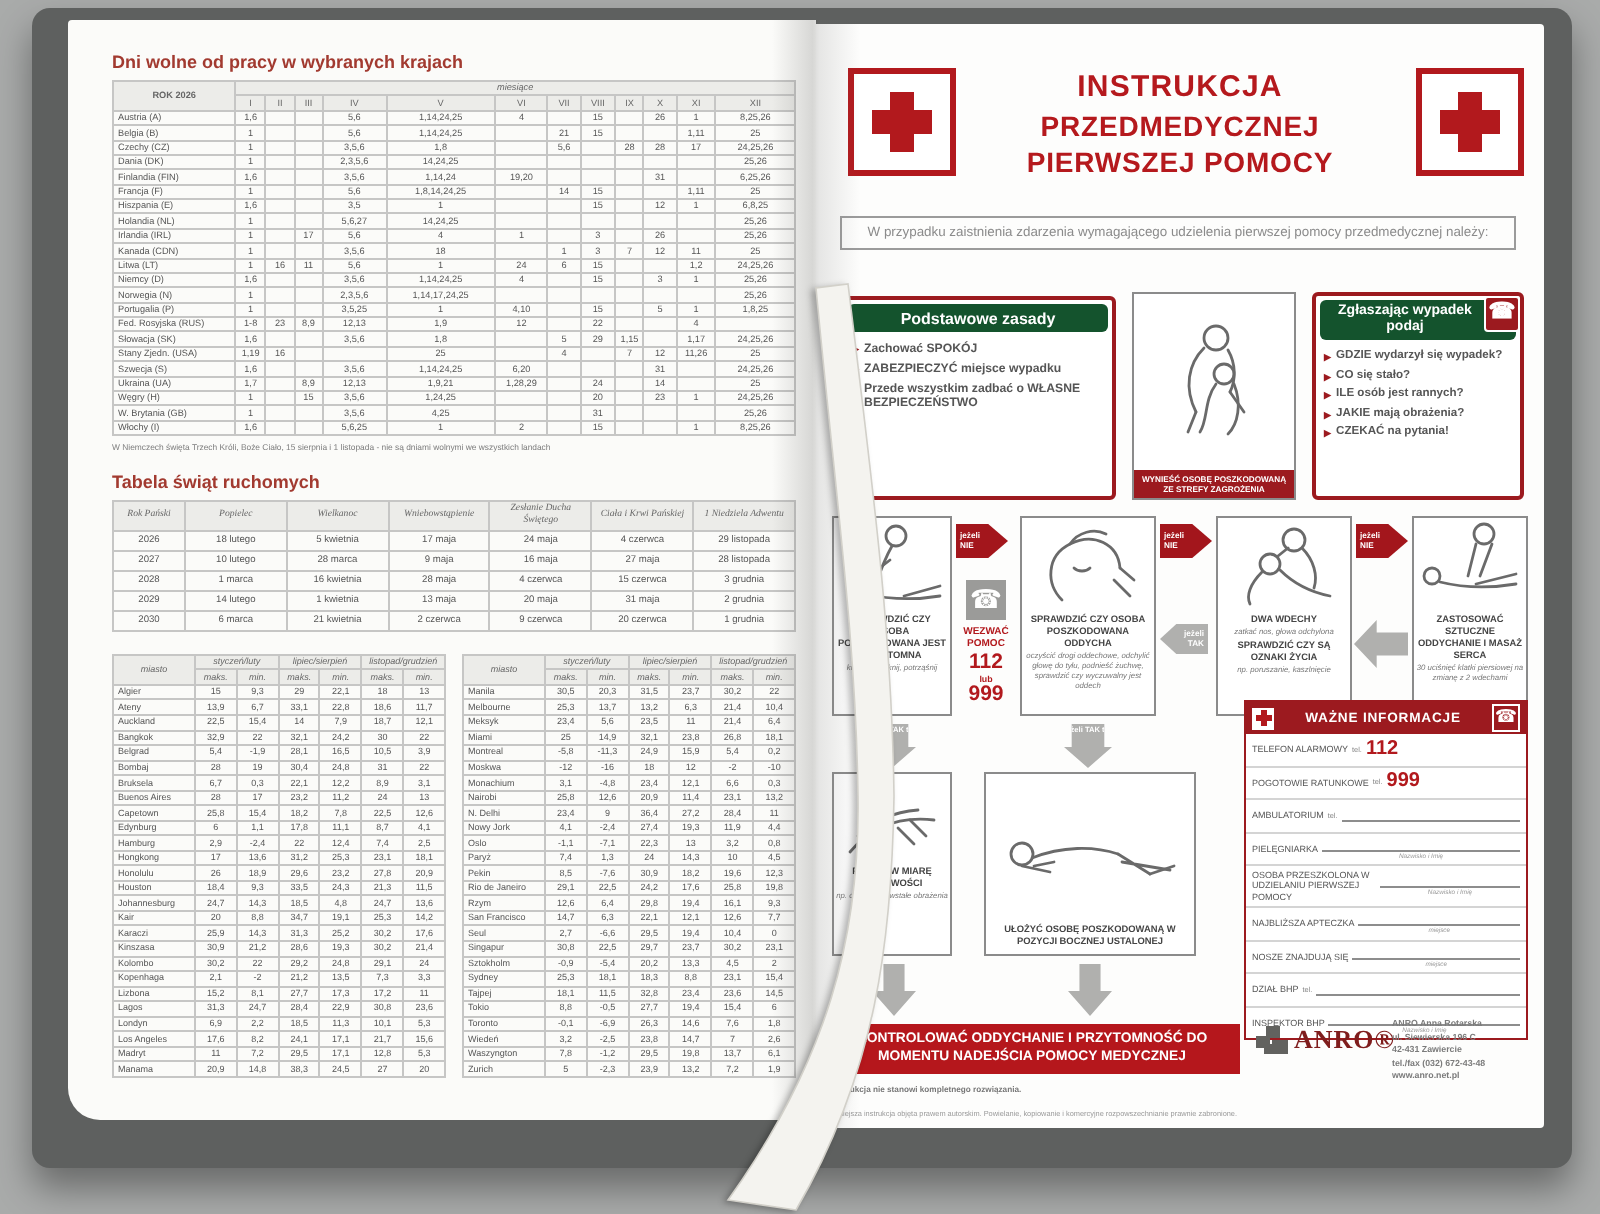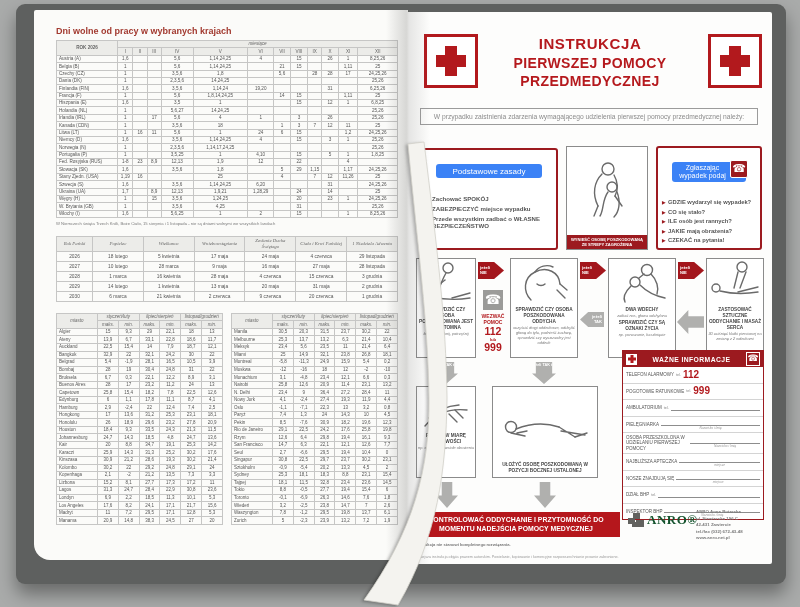--- a/index.html
+++ b/index.html
@@ -38,21 +38,21 @@
   .cross{position:absolute;width:48px;height:48px;border:3px solid #b2191d;background:#fff}
   .cross::before,.cross::after{content:"";position:absolute;left:50%;top:50%;transform:translate(-50%,-50%);background:#b2191d}
   .cross::before{width:30px;height:12px}
   .cross::after{width:12px;height:30px}
   .rp-title{position:absolute;left:70px;top:22px;width:224px;text-align:center;color:#b5191d;font-weight:bold}
   .t1{font-size:15px;letter-spacing:.6px;line-height:1.3}
   .t2{font-size:14px;letter-spacing:.4px;line-height:1.35}
   .intro{position:absolute;left:12px;top:96px;width:338px;box-sizing:border-box;border:1px solid #9b9b9b;
          color:#8b8b8b;font-size:6.7px;text-align:center;padding:3px 8px;line-height:1.4}
   .redbox{position:absolute;border:2px solid #9c1a1f;border-radius:3px;background:#fff;box-sizing:border-box}
-  .redbox-h{position:relative;margin:14px;background:#3b82f6;color:#fff;font-weight:normal;text-align:center;border-radius:3px;line-height:1.15}
+  .redbox-h{position:relative;margin:2px;background:#14532d;color:#fff;font-weight:bold;text-align:center;border-radius:3px;line-height:1.15}
   .basics{left:12px;top:136px;width:138px;height:102px}
   .basics .redbox-h{font-size:8px;padding:2.5px 0}
   .report{left:248px;top:134px;width:106px;height:104px}
   .report .redbox-h{font-size:7px;padding:2px 15px 2px 2px}
   .phone-sq{position:absolute;right:-2px;top:-2px;width:16px;height:16px;background:#9c1a1f;border:1px solid #fff;
             color:#fff;font-size:11px;line-height:15px;text-align:center;border-radius:2px}
   .bullets{padding:3px 2px 0 4px}
   .bullet{display:flex;gap:2.5px;color:#555;font-weight:bold;margin-bottom:2.6px;line-height:1.2}
   .basics .bullet{font-size:6.1px}
   .report .bullet{font-size:5.8px;margin-bottom:2.2px}
@@ -111,21 +111,21 @@
   .inf-row{display:flex;align-items:center;gap:2px;border-bottom:0.6px solid #d4d4d4;padding:2px 3px;min-height:11.5px}
   .inf-row:last-child{border-bottom:none}
   .inf-label{font-size:4.5px;color:#555;line-height:1.2;max-width:62px}
   .inf-pre{font-size:3.7px;color:#888}
   .inf-value{font-size:10px;font-weight:bold;color:#b2191d;line-height:1}
   .line-wrap{flex:1;display:flex;flex-direction:column;justify-content:flex-end}
   .line{border-bottom:0.7px solid #8d8d8d;height:6px}
   .sub{font-size:3.2px;color:#999;text-align:center;font-style:italic;line-height:1.4}
   
   .anro{position:absolute;left:220px;top:500px;display:flex;align-items:center;gap:2px}
-  .anro-name{font-family:"Liberation Serif",serif;font-weight:bold;font-size:13px;color:#14532d;letter-spacing:.5px}
+  .anro-name{font-family:"Liberation Serif",serif;font-weight:bold;font-size:13px;color:#7f1d1d;letter-spacing:.5px}
   .addr{position:absolute;left:288px;top:497px;font-size:4.4px;font-weight:bold;color:#7b7b7b;line-height:1.5}
   
   .ribbon{position:absolute;left:0;top:0;pointer-events:none;filter:drop-shadow(-1.5px 1.5px 1.5px rgba(0,0,0,.28))}
   
   .draw{stroke:#6a6a6a;fill:none;stroke-width:1.4;stroke-linecap:round}
 </style>
 </head>
 <body>
 
 <div id="stage">
@@ -500,20 +500,21 @@
             <td>15</td>
             <td></td>
             <td></td>
             <td>1</td>
             <td>8,25,26</td>
           </tr>
         </tbody>
     </table>
     <div class="footnote">W Niemczech święta Trzech Króli, Boże Ciało, 15 sierpnia i 1 listopada - nie są dniami wolnymi we wszystkich landach</div>
 
+    <div class="lp-title">Tabela świąt ruchomych</div>
     <table class="movable">
       <colgroup>
           <col style="width:36px">
           <col>
           <col>
           <col>
           <col>
           <col>
           <col>
         </colgroup>
@@ -1107,22 +1108,22 @@
     </div>
   </div>
 
   <div class="page-right"></div>
   <div class="rp">
 
     <div class="cross" style="left:16px;top:22px"></div>
     <div class="cross" style="left:300px;top:22px"></div>
     <div class="rp-title">
       <div class="t1">INSTRUKCJA</div>
+      <div class="t2">PRZEDMEDYCZNEJ</div>
       <div class="t2">PIERWSZEJ POMOCY</div>
-      <div class="t2">PRZEDMEDYCZNEJ</div>
     </div>
 
     <div class="intro">W przypadku zaistnienia zdarzenia wymagającego udzielenia pierwszej pomocy przedmedycznej należy:</div>
 
     <div class="redbox basics">
       <div class="redbox-h">Podstawowe zasady</div>
       <div class="bullets">
           <div class="bullet">
             <span class="tri">▶</span>
             <span>Zachować SPOKÓJ</span>

